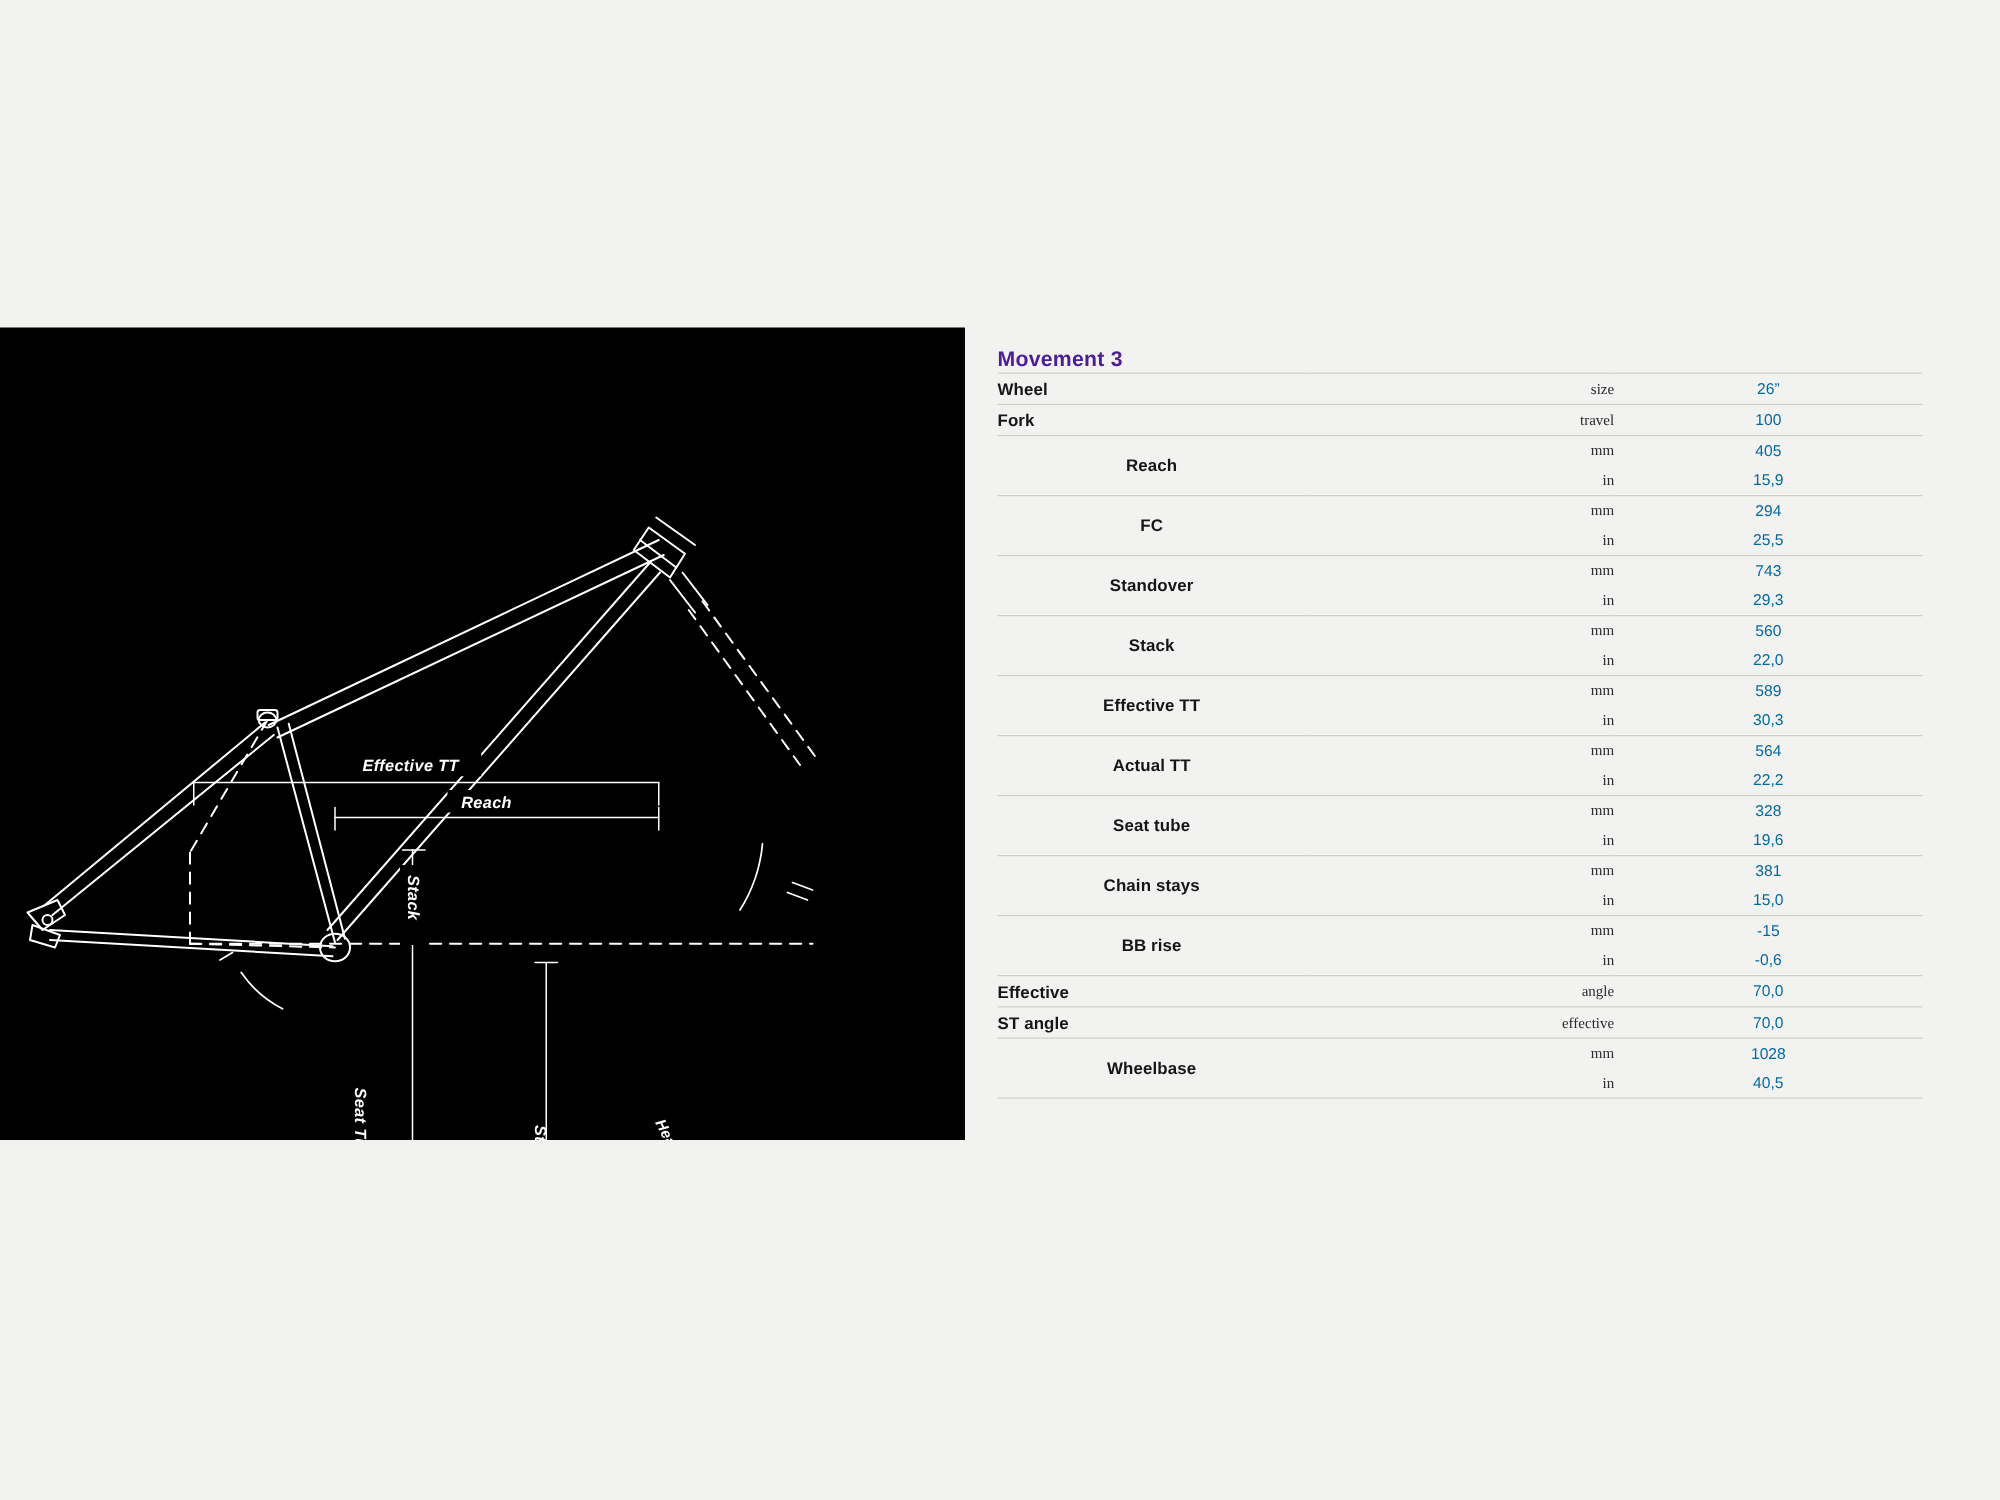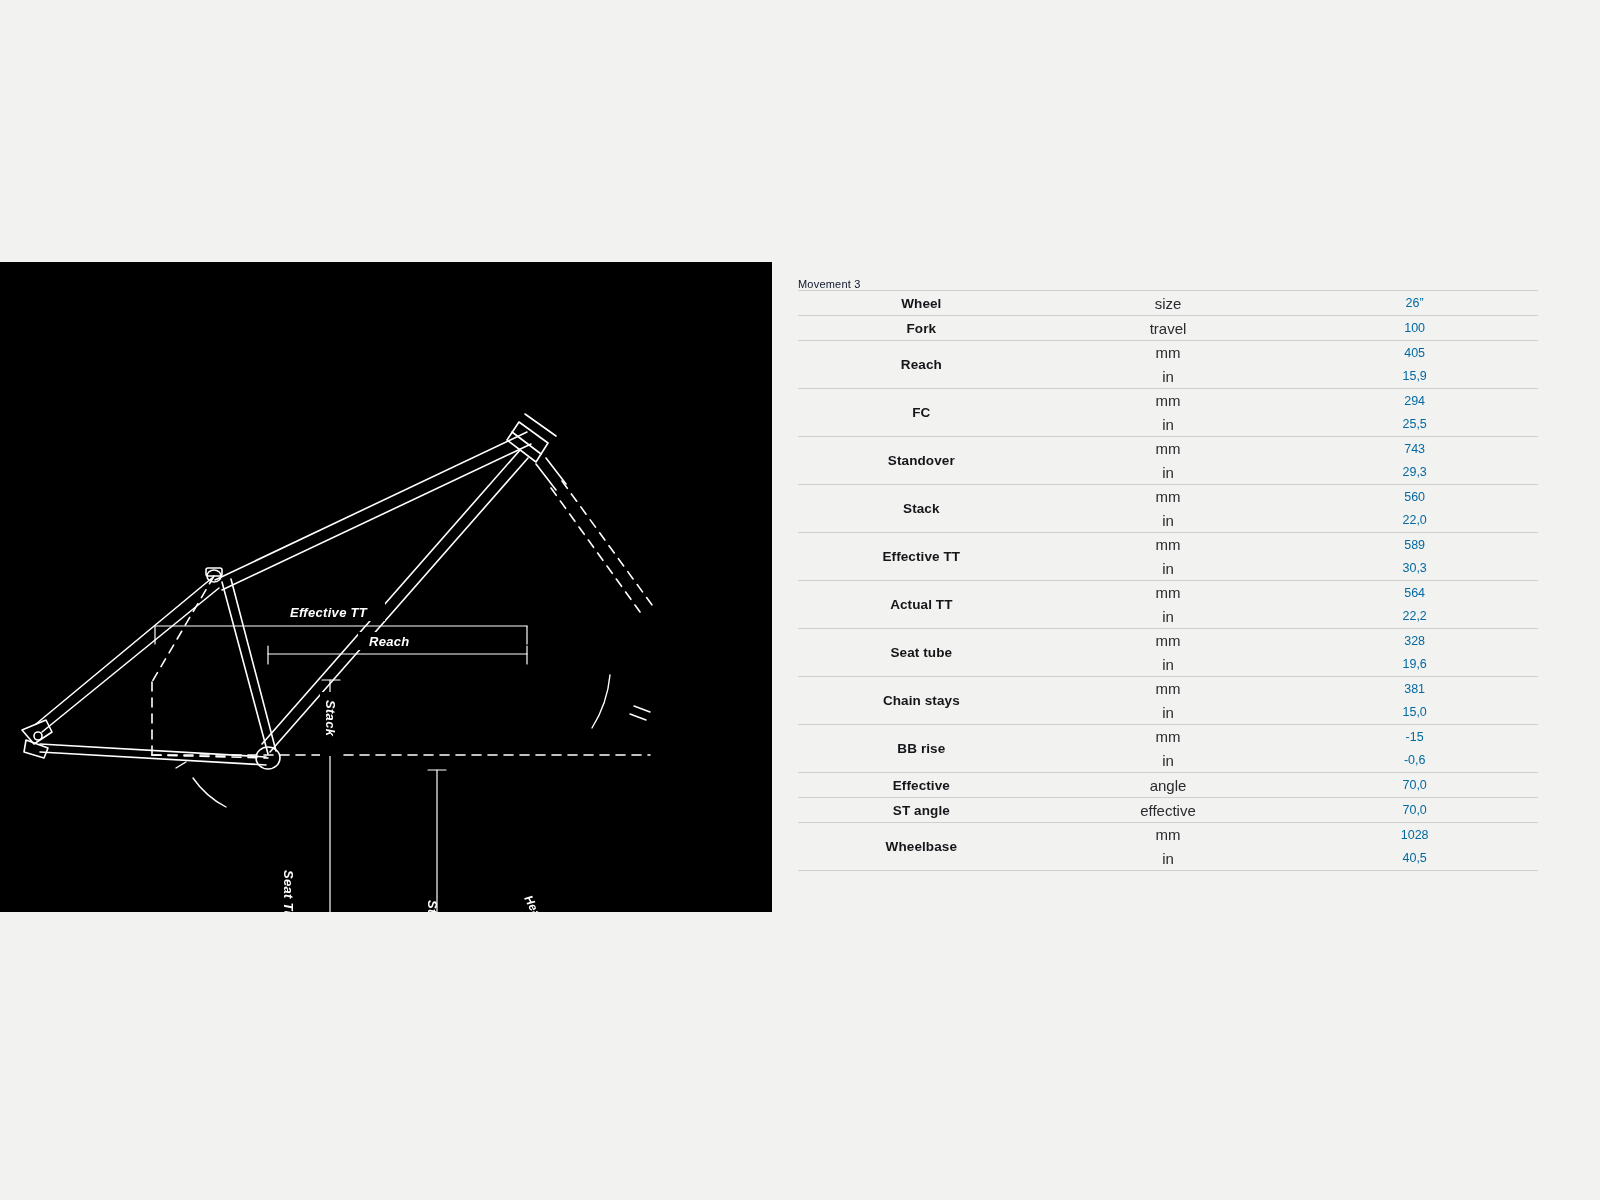--- a/index.html
+++ b/index.html
@@ -67,42 +67,43 @@
   }
   table.spec td {
     padding: 0;
     vertical-align: middle;
   }
   .model-row td {
     border-bottom: 1px solid #cfcfcb;
     padding-bottom: 5px;
   }
   .model-name {
-    font-size: 11px;
-    font-weight: normal;
-    color: #0f172a;
+    font-size: 17px;
+    font-weight: bold;
+    color: #4c1d95;
     padding-left: 56px;
     letter-spacing: 0.2px;
   }
   .rowline td {
     border-bottom: 1px solid #cfcfcb;
   }
   .c-name {
     width: 268px;
-    text-align: center;
+    text-align: left;
     font-size: 13.5px;
     font-weight: bold;
     color: #15161a;
     letter-spacing: 0.1px;
   }
   .c-unit {
     width: 236px;
-    text-align: center;
-    font-size: 15px;
+    text-align: right;
+    font-size: 12px;
     color: #2a2b2f;
+    font-family: Liberation Serif, serif;
   }
   .c-val {
     width: 236px;
     text-align: center;
     font-size: 12.5px;
     color: #0369a1;
   }
   .single td { height: 24px; }
   .dual td { height: 23.5px; }
   .namecell-span {

